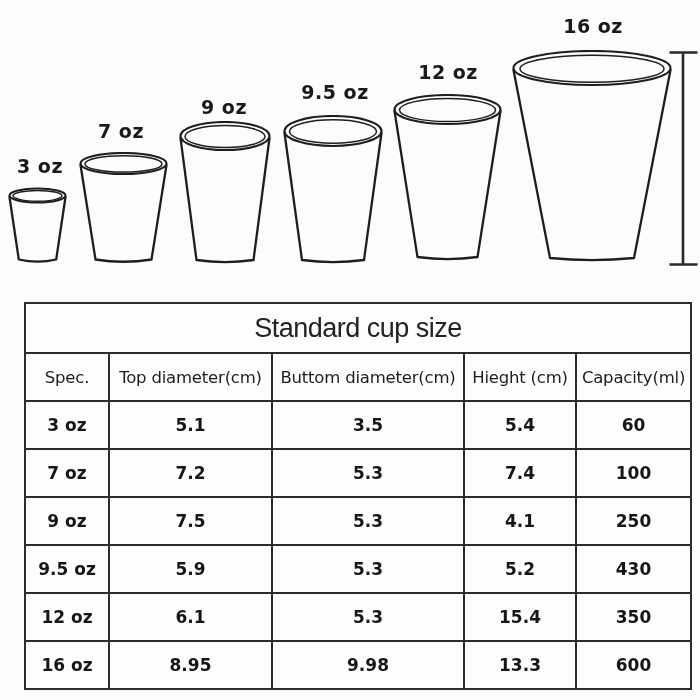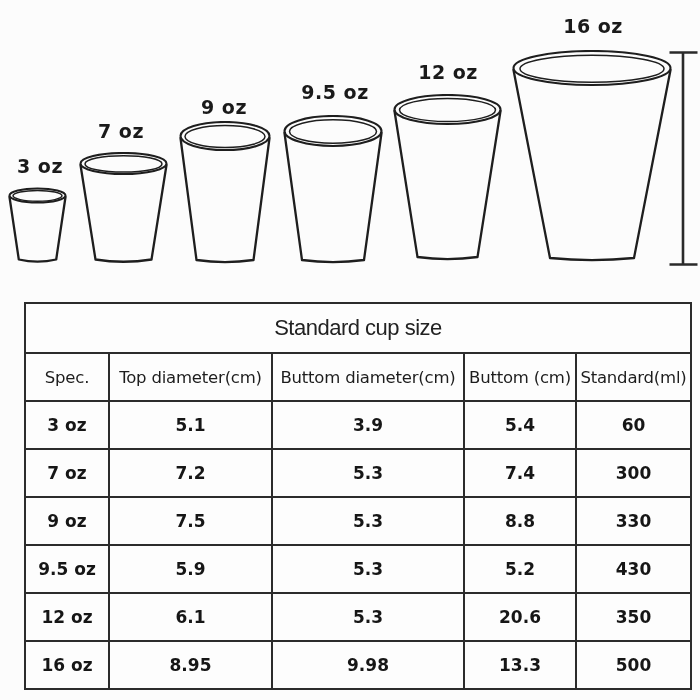--- a/index.html
+++ b/index.html
@@ -39,21 +39,21 @@
     background:#fdfdfd;
   }
   table.spec th, table.spec td{
     border:2px solid #2c2c2c;
     text-align:center;vertical-align:middle;
     padding:0;white-space:nowrap;overflow:hidden;
   }
   tr.title-row th{
     height:48px;
     font-family:"Liberation Sans",sans-serif;
-    font-size:22px;font-weight:400;letter-spacing:-0.5px;
+    font-size:27px;font-weight:400;letter-spacing:-0.5px;
     color:#222;
   }
   tr.header-row th{
     height:46px;
     font-size:16.5px;font-weight:400;letter-spacing:-0.2px;
     color:#1d1d1d;
   }
   tr.data-row td{
     height:46px;
     font-size:17px;font-weight:700;
@@ -124,63 +124,63 @@
       <col style="width:115px">
     </colgroup>
     <thead>
       <tr class="title-row">
         <th colspan="5">Standard cup size</th>
       </tr>
       <tr class="header-row">
         <th>Spec.</th>
         <th>Top diameter(cm)</th>
         <th>Buttom diameter(cm)</th>
-        <th>Buttom (cm)</th>
-        <th>Standard(ml)</th>
+        <th>Hieght (cm)</th>
+        <th>Capacity(ml)</th>
       </tr>
     </thead>
     <tbody>
       <tr class="data-row">
         <td>3 oz</td>
         <td>5.1</td>
-        <td>3.9</td>
+        <td>3.5</td>
         <td>5.4</td>
         <td>60</td>
       </tr>
       <tr class="data-row">
         <td>7 oz</td>
         <td>7.2</td>
         <td>5.3</td>
         <td>7.4</td>
-        <td>300</td>
+        <td>100</td>
       </tr>
       <tr class="data-row">
         <td>9 oz</td>
         <td>7.5</td>
         <td>5.3</td>
-        <td>8.8</td>
-        <td>330</td>
+        <td>4.1</td>
+        <td>250</td>
       </tr>
       <tr class="data-row">
         <td>9.5 oz</td>
         <td>5.9</td>
         <td>5.3</td>
         <td>5.2</td>
         <td>430</td>
       </tr>
       <tr class="data-row">
         <td>12 oz</td>
         <td>6.1</td>
         <td>5.3</td>
-        <td>20.6</td>
+        <td>15.4</td>
         <td>350</td>
       </tr>
       <tr class="data-row">
         <td>16 oz</td>
         <td>8.95</td>
         <td>9.98</td>
         <td>13.3</td>
-        <td>500</td>
+        <td>600</td>
       </tr>
     </tbody>
   </table>
 
 </div>
 
 </body></html>

